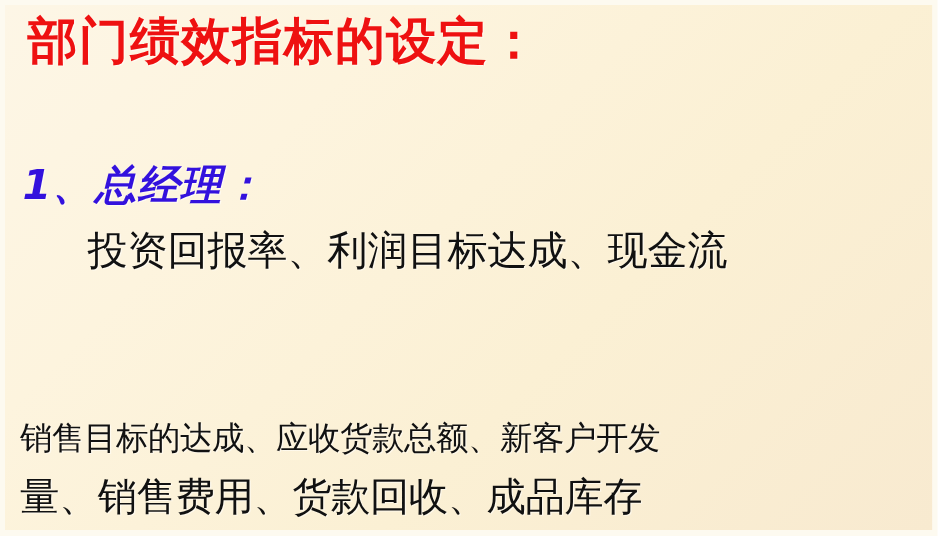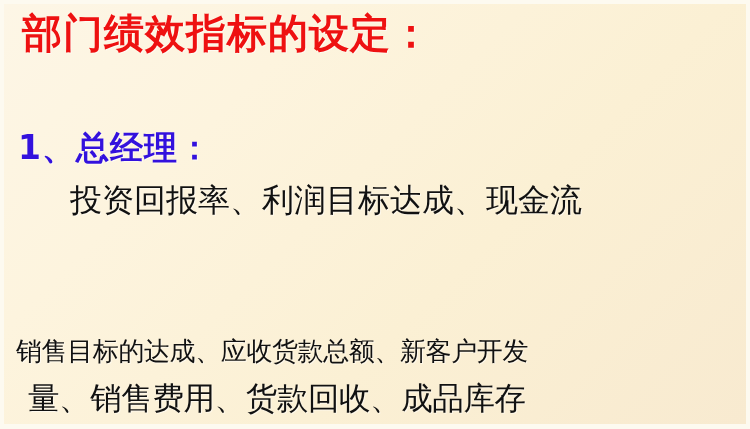--- a/index.html
+++ b/index.html
@@ -53,35 +53,36 @@
     letter-spacing: 1px;
   }
 
   
   .heading {
     font-size: 33px;
     font-weight: bold;
     color: #3311dd;
     text-shadow: 1px 1px 0 rgba(255, 255, 255, 0.6);
     letter-spacing: 1px;
+    font-style: italic;
   }
   .heading-1 { left: 14px; top: 127px; }
   .heading-2 { left: 14px; top: 282px; }
 
   
   .body-text {
     font-size: 32px;
     font-weight: normal;
     color: #111111;
     text-shadow: 1px 1px 0 rgba(255, 255, 255, 0.5);
     letter-spacing: 0px;
   }
   .body-1-a { left: 66px; top: 180px; }
   .body-2-a { left: 12px; top: 334px; font-size: 26px; letter-spacing: -0.4px; }
-  .body-2-b { left: 24px; top: 379px; font-size: 31.5px; letter-spacing: -0.4px; }
+  .body-2-b { left: 12px; top: 379px; font-size: 31.5px; letter-spacing: -0.4px; }
 </style>
 </head>
 <body>
 
 <div class="slide">
   <div class="inner">
 
     <div class="line title">部门绩效指标的设定：</div>
 
     <div class="line heading heading-1">1、总经理：</div>

